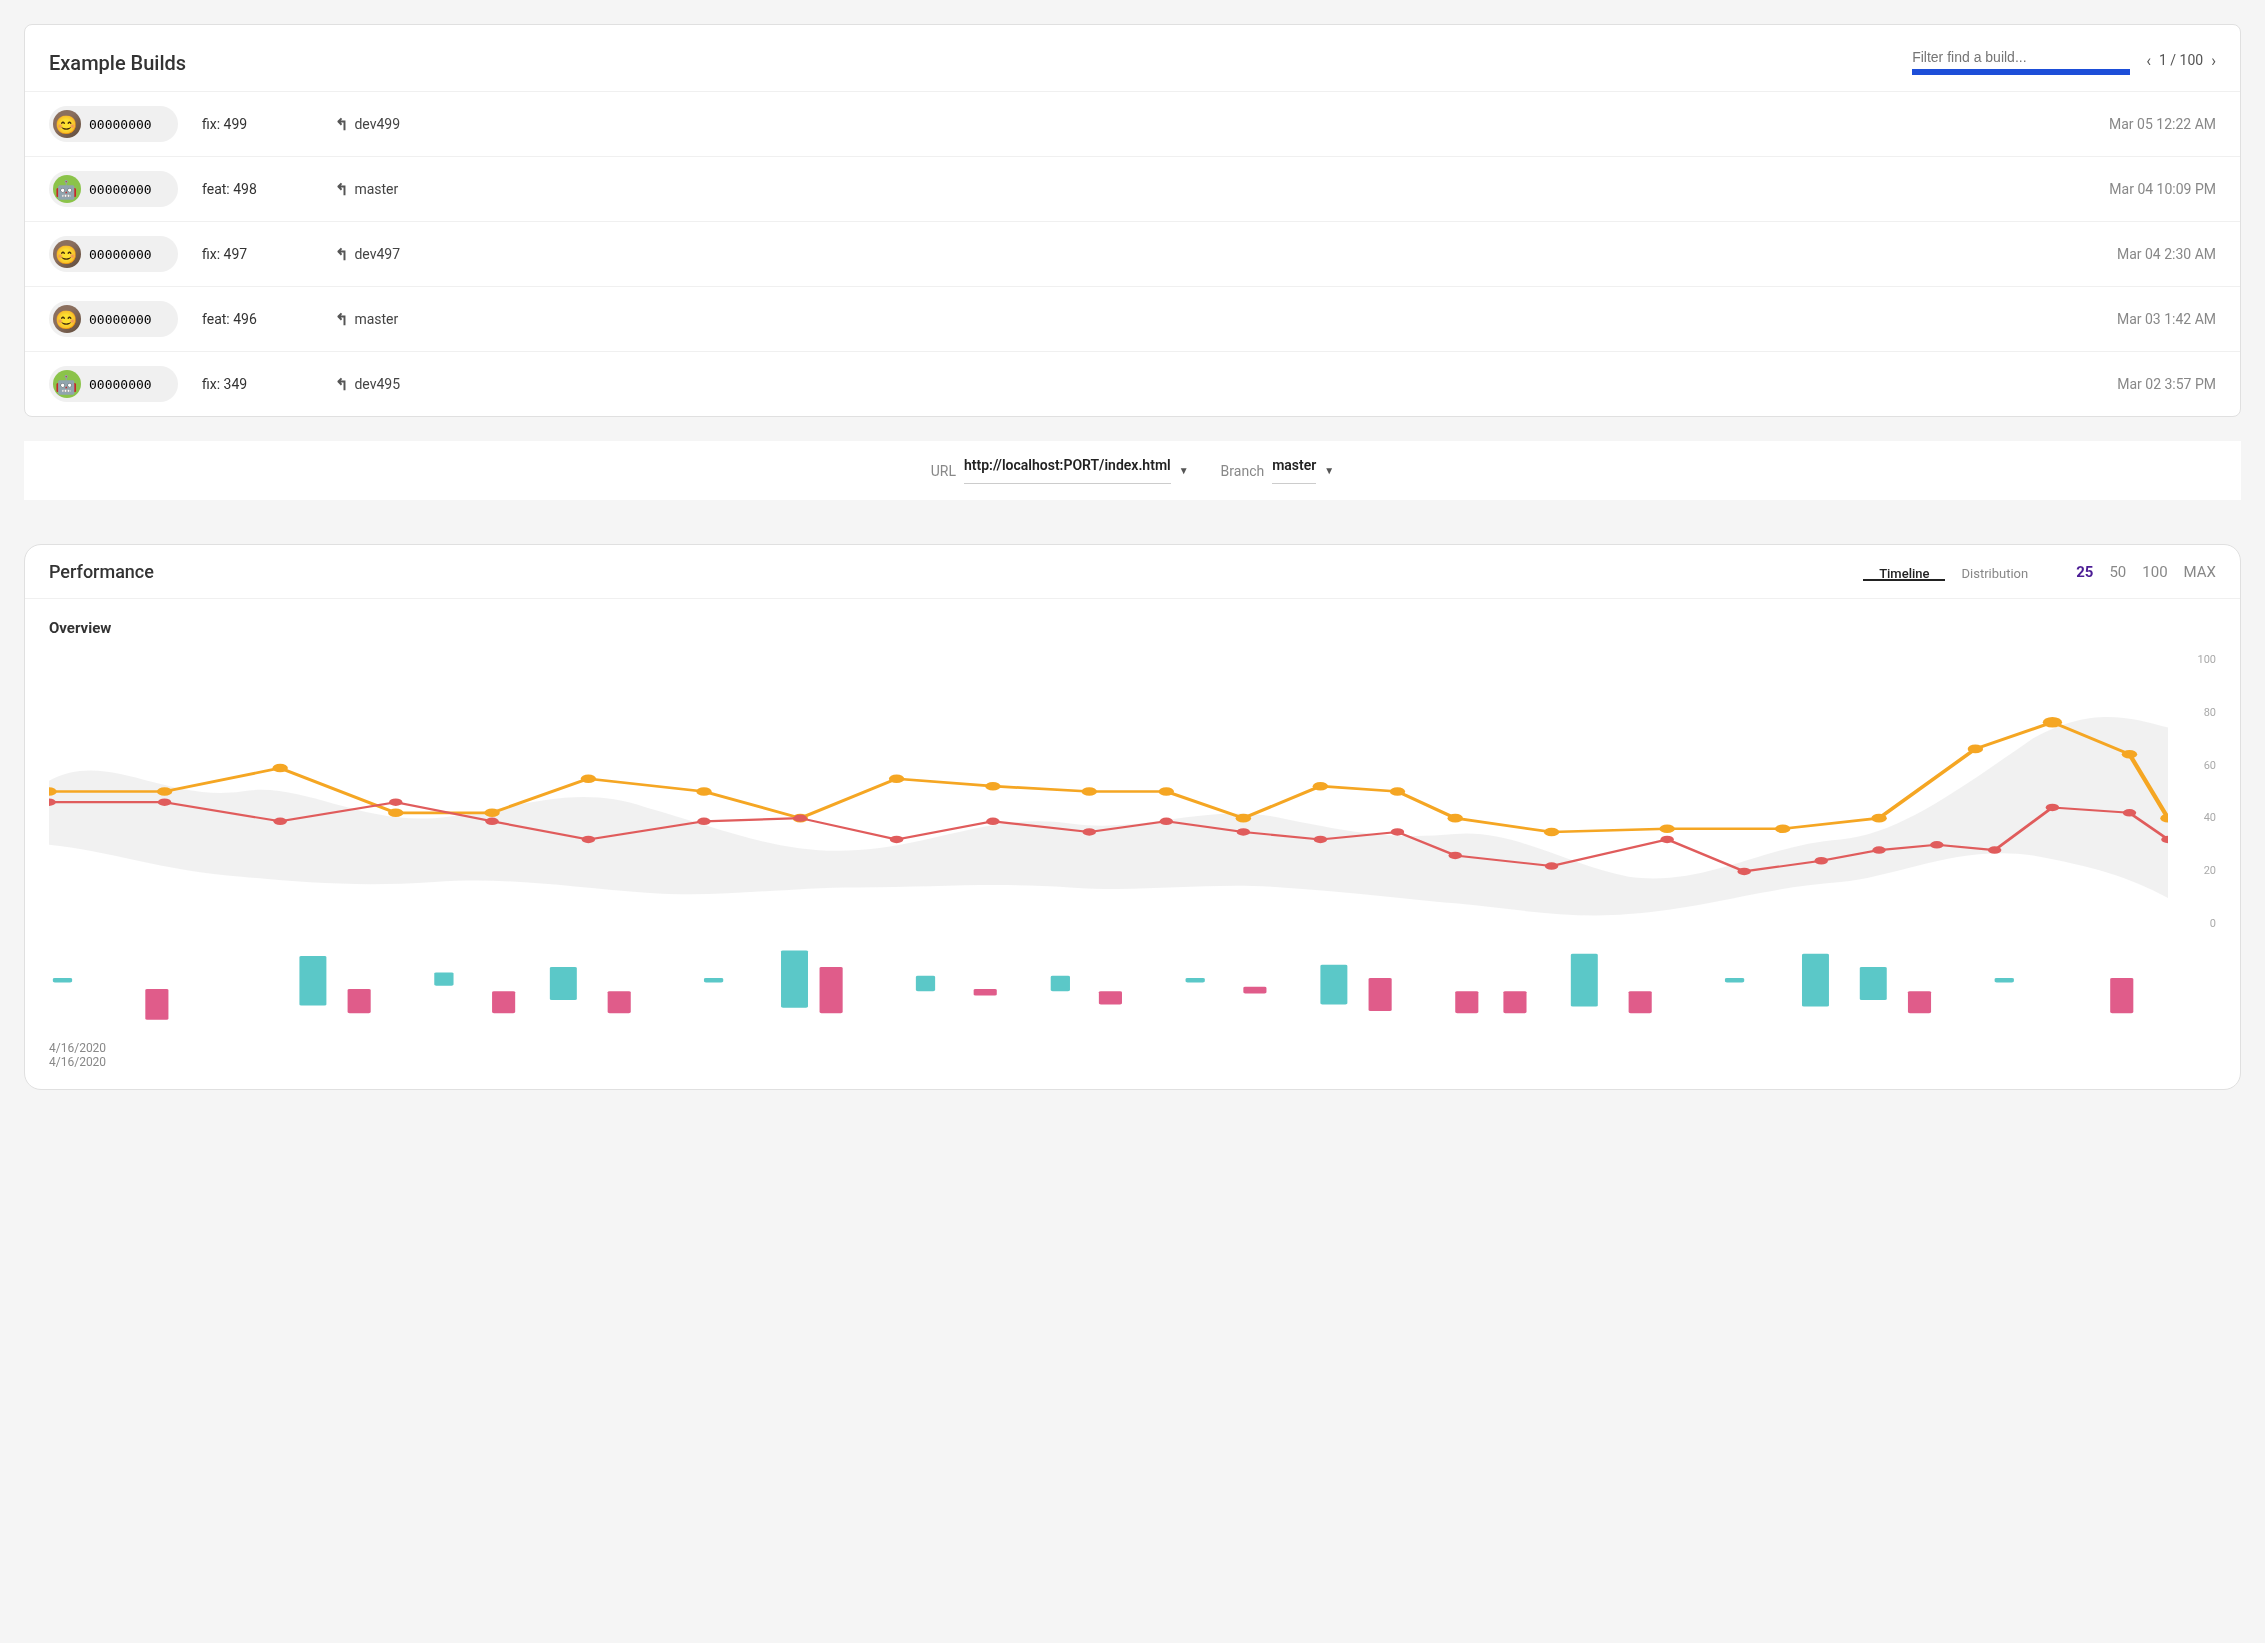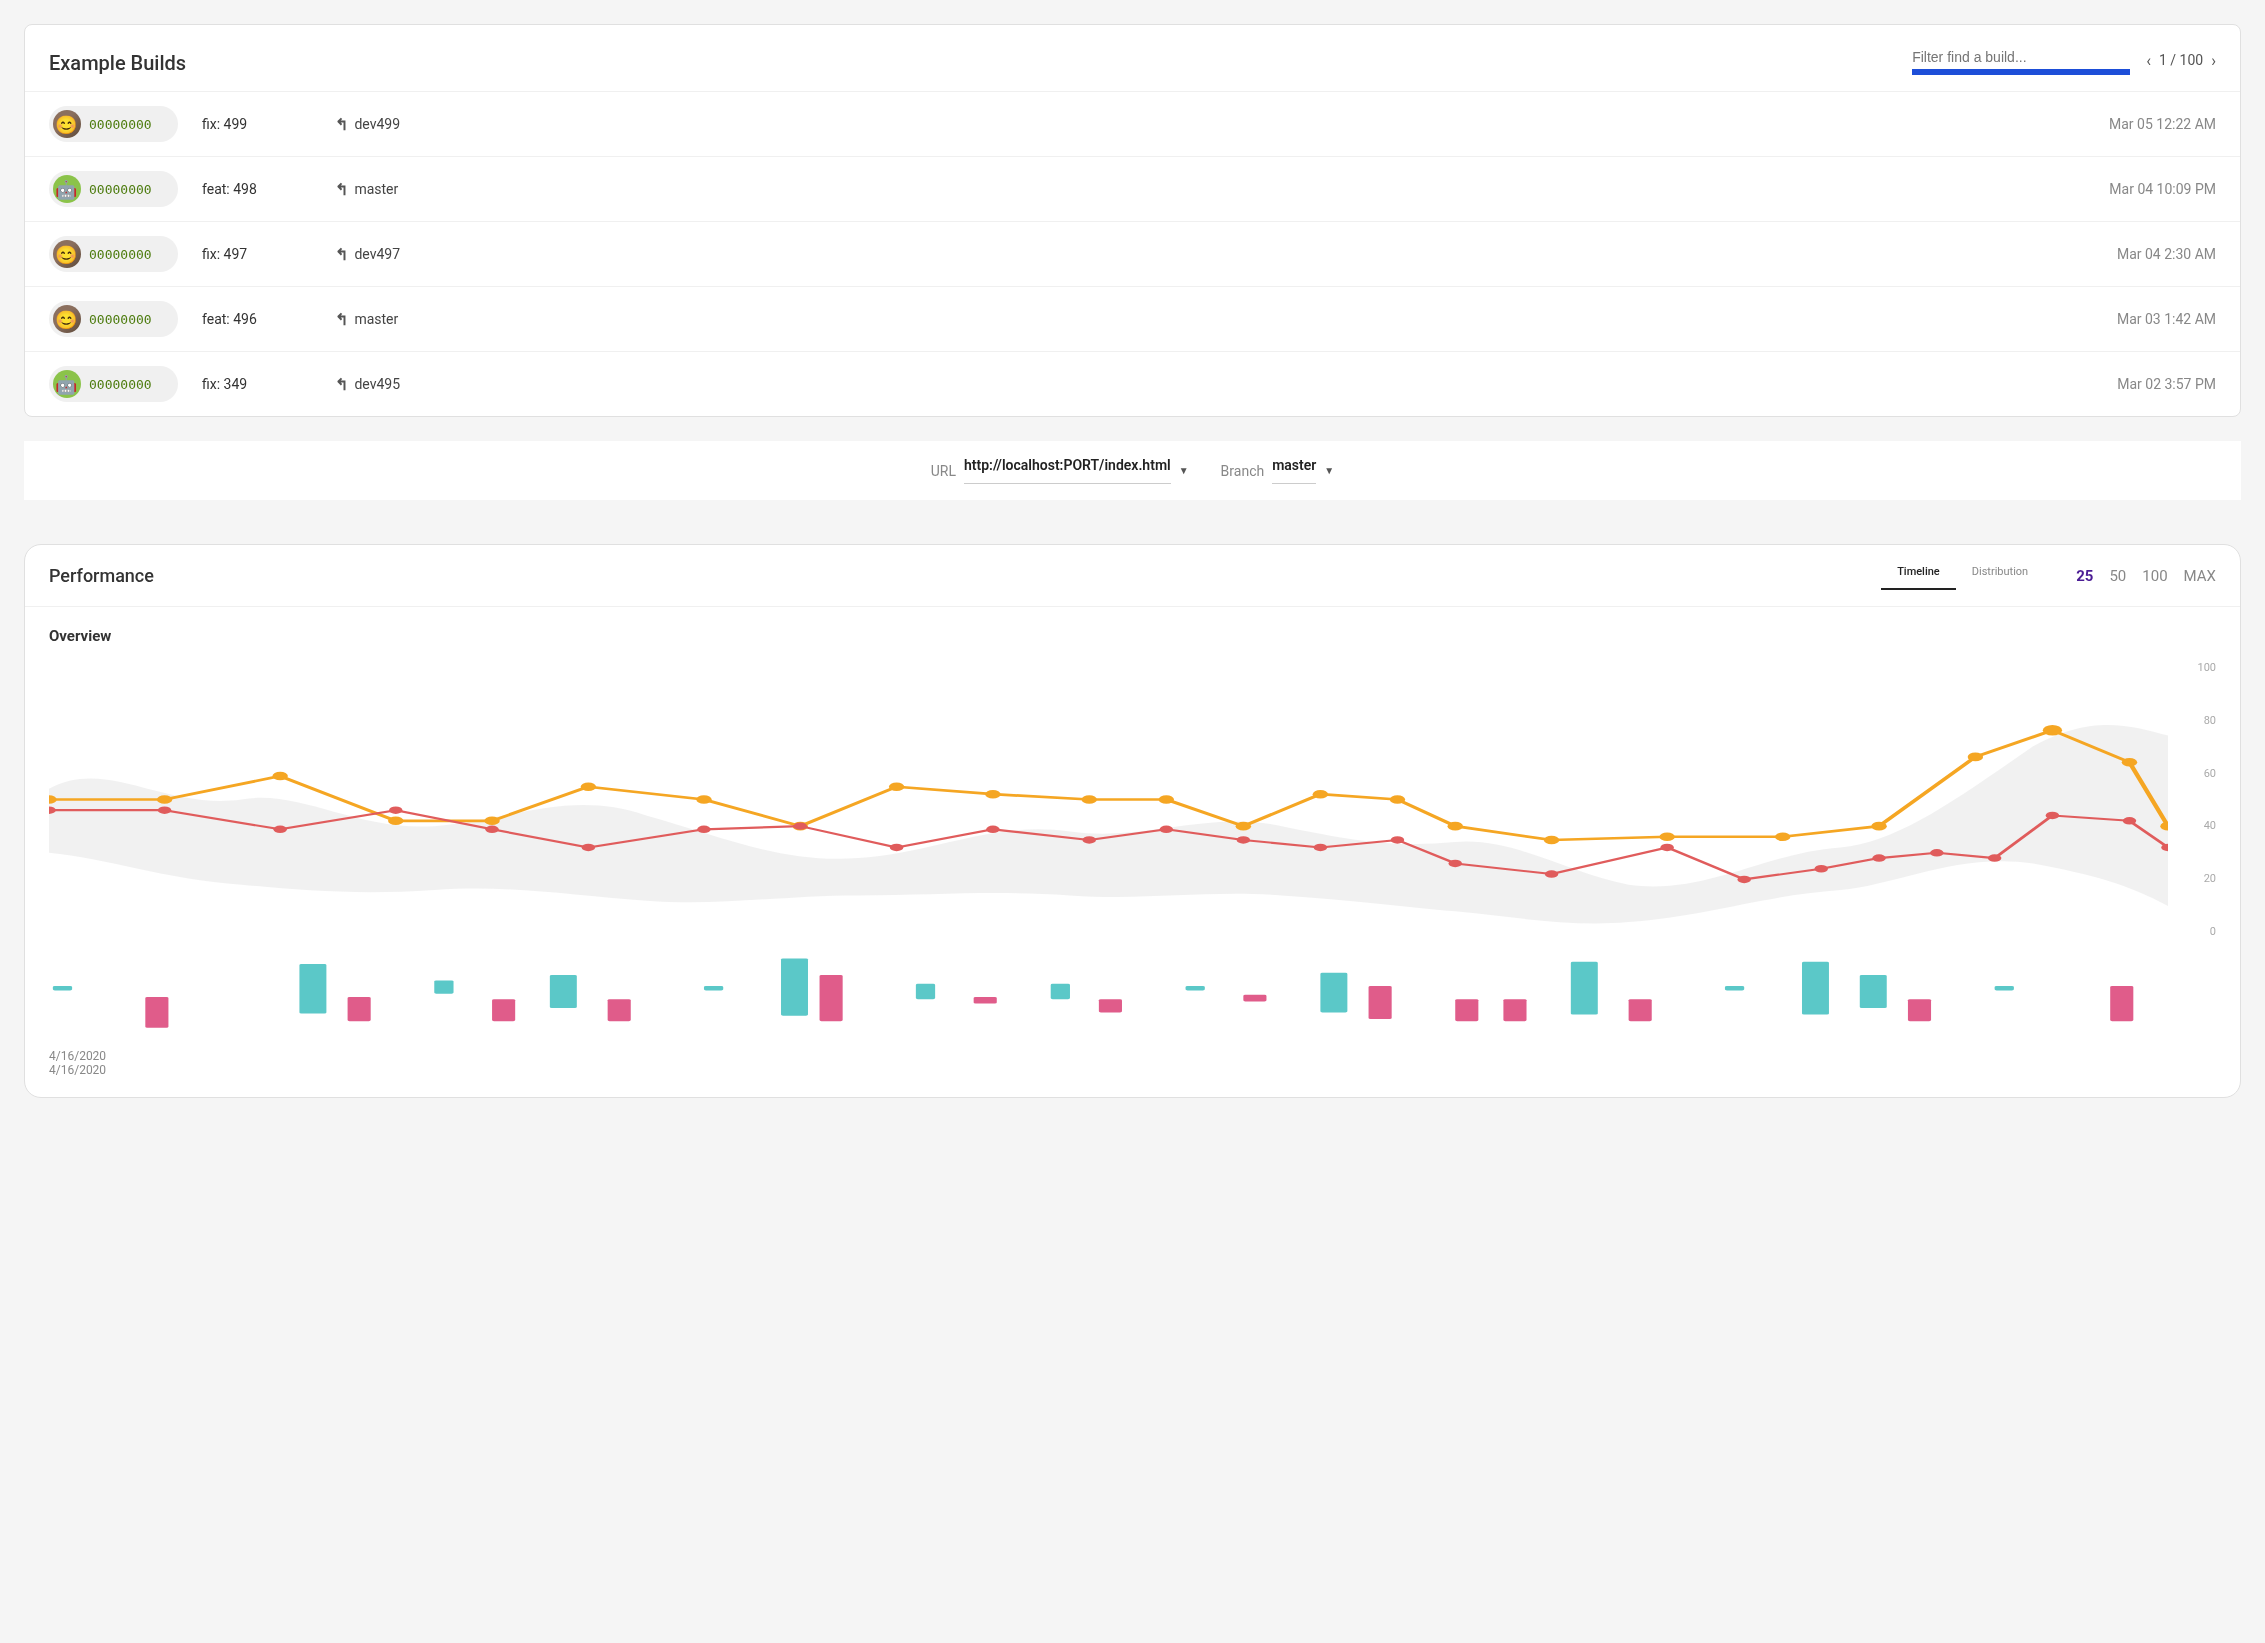--- a/index.html
+++ b/index.html
@@ -85,21 +85,21 @@
       overflow: hidden;
     }
     .avatar-human {
       background: linear-gradient(135deg, #8B6F5E 40%, #5E4A3A 100%);
     }
     .avatar-android {
       background: #8BC34A;
     }
     .avatar-id {
       font-size: 13px;
-      color: #4d7c0f;
+      color: #000000;
       font-family: monospace;
     }
 
     .build-label {
       font-size: 14px;
       color: #333;
       min-width: 109px;
     }
     .build-branch {
       display: flex;
@@ -169,22 +169,22 @@
       font-size: 18px;
       font-weight: 500;
       margin-right: auto;
     }
     .perf-tabs {
       display: flex;
       gap: 0;
       margin-right: 32px;
     }
     .perf-tab {
-      font-size: 11px;
-      padding: 4px 16px 12px;
+      font-size: 13px;
+      padding: 4px 16px 0;
       cursor: pointer;
       color: #888;
       position: relative;
     }
     .perf-tab.active {
       color: #222;
       font-weight: 500;
     }
     .perf-tab.active::after {
       content: '';

